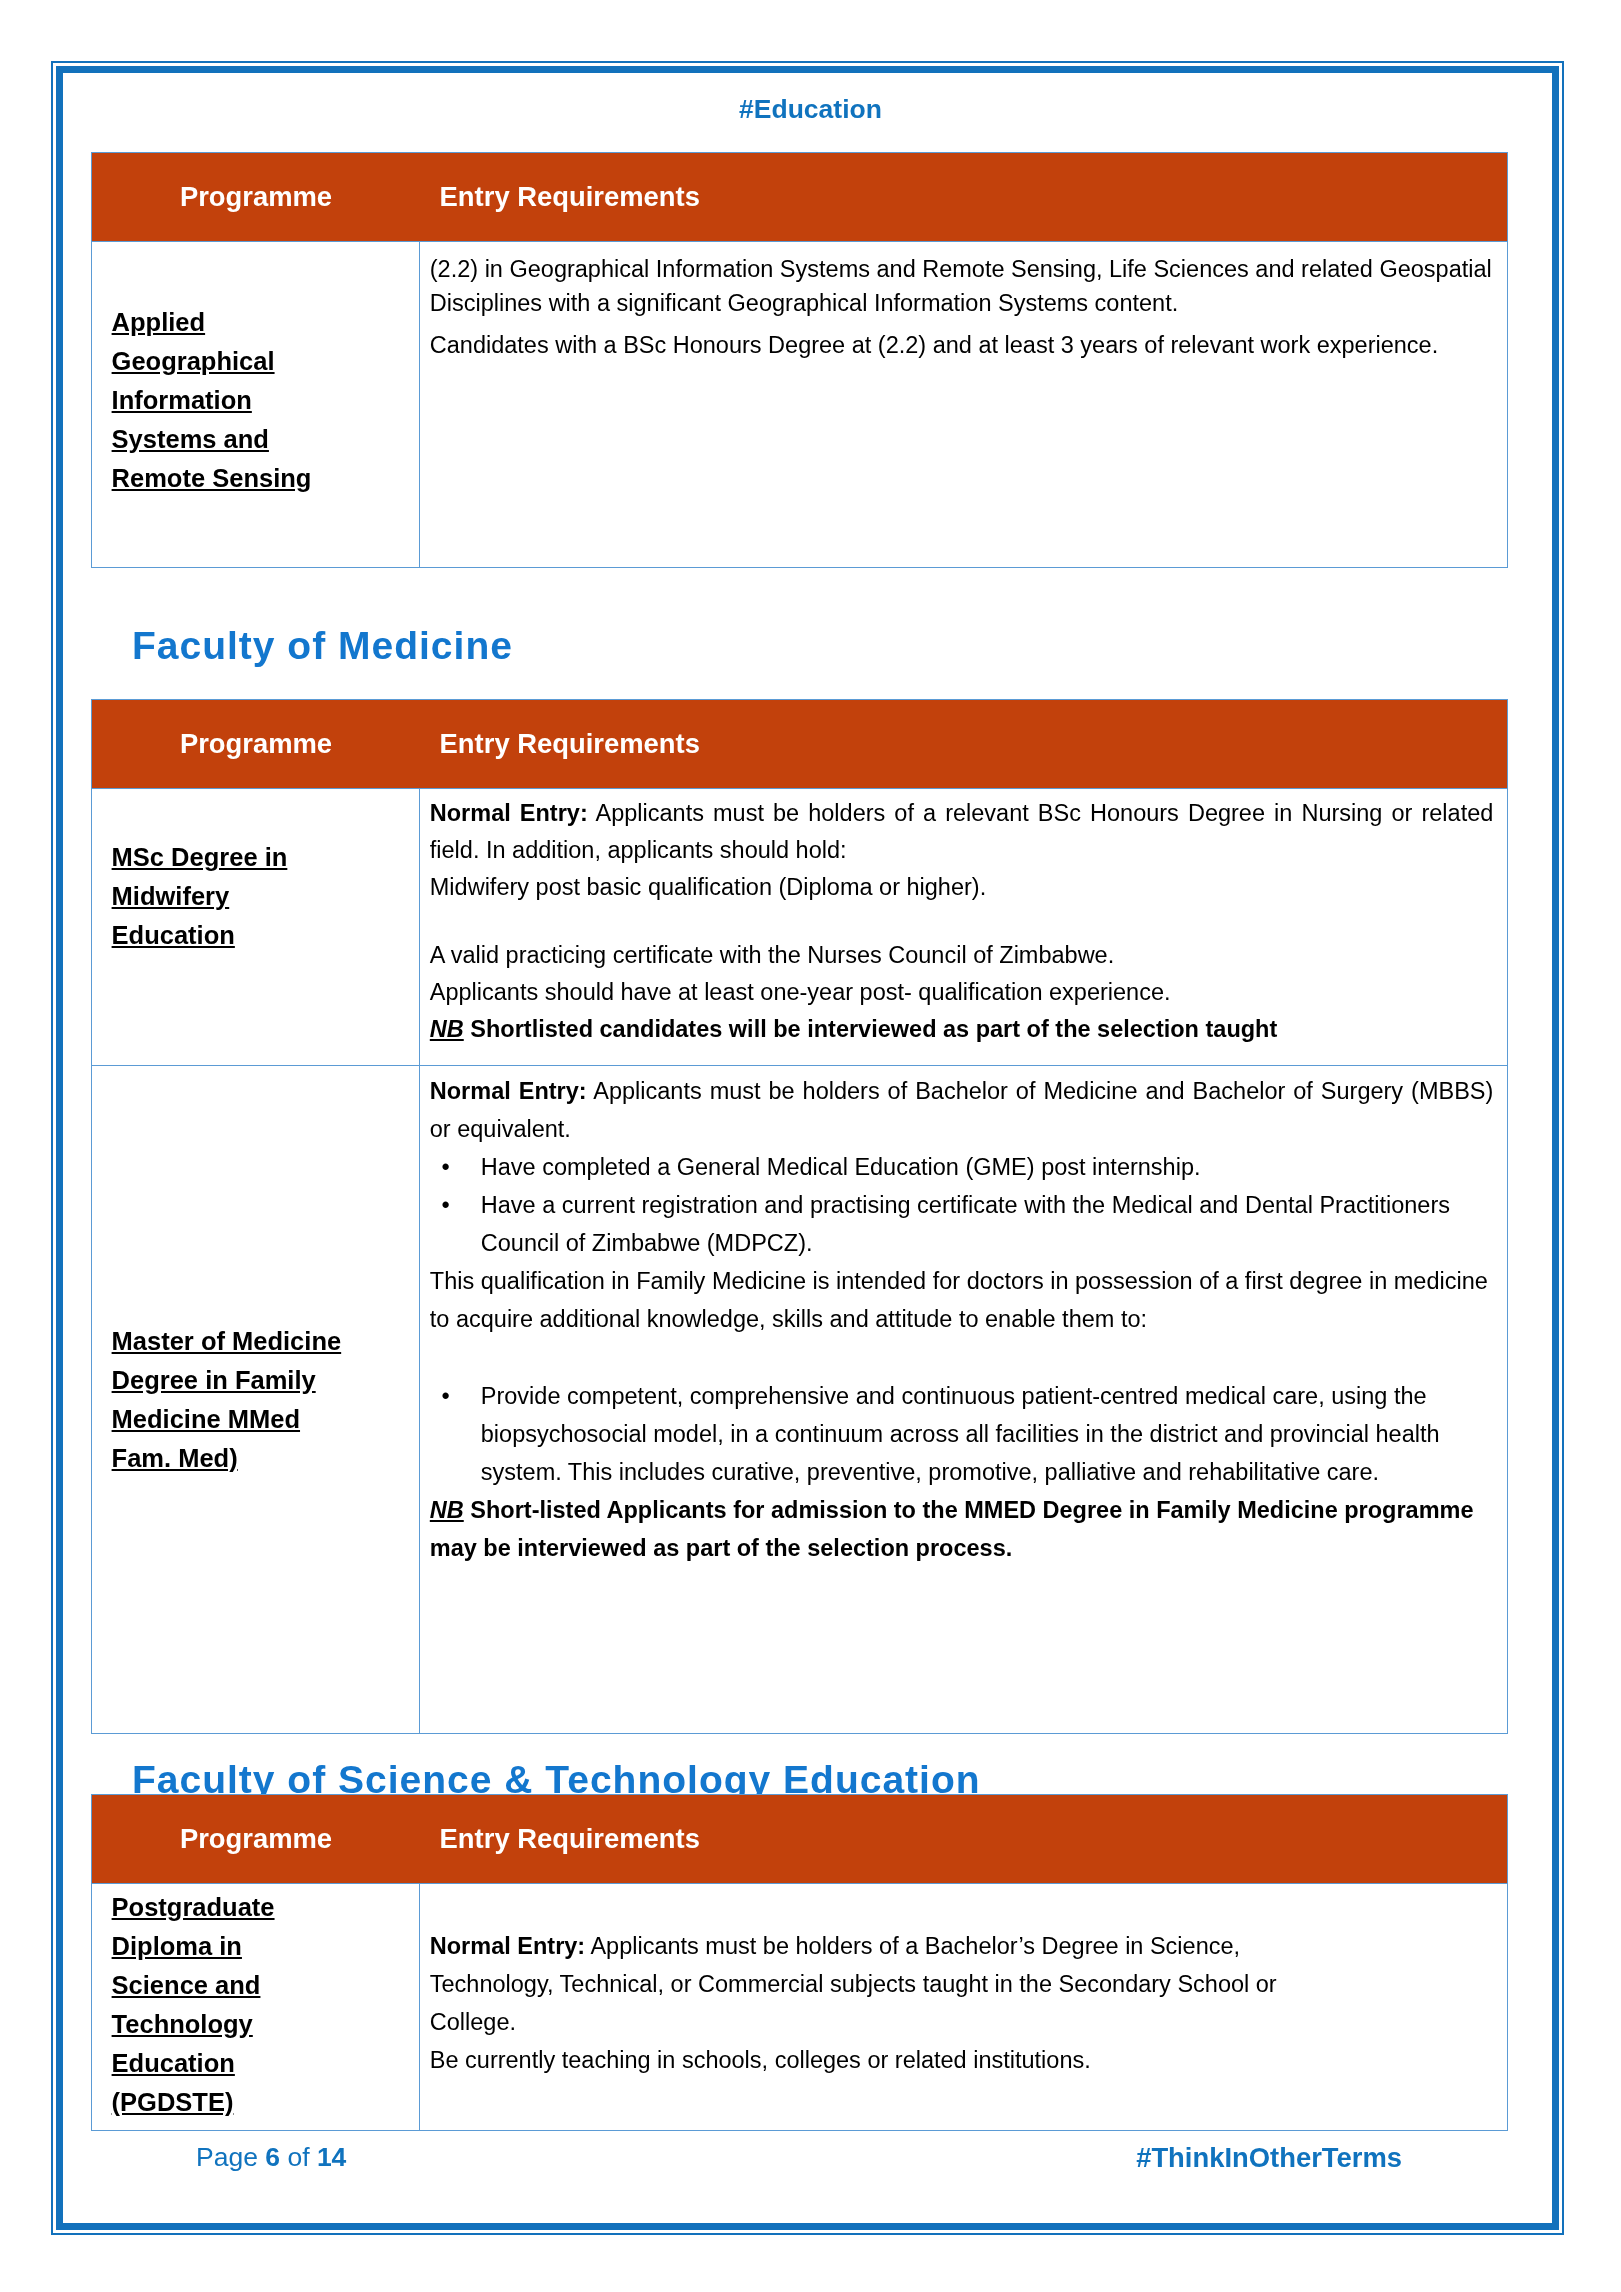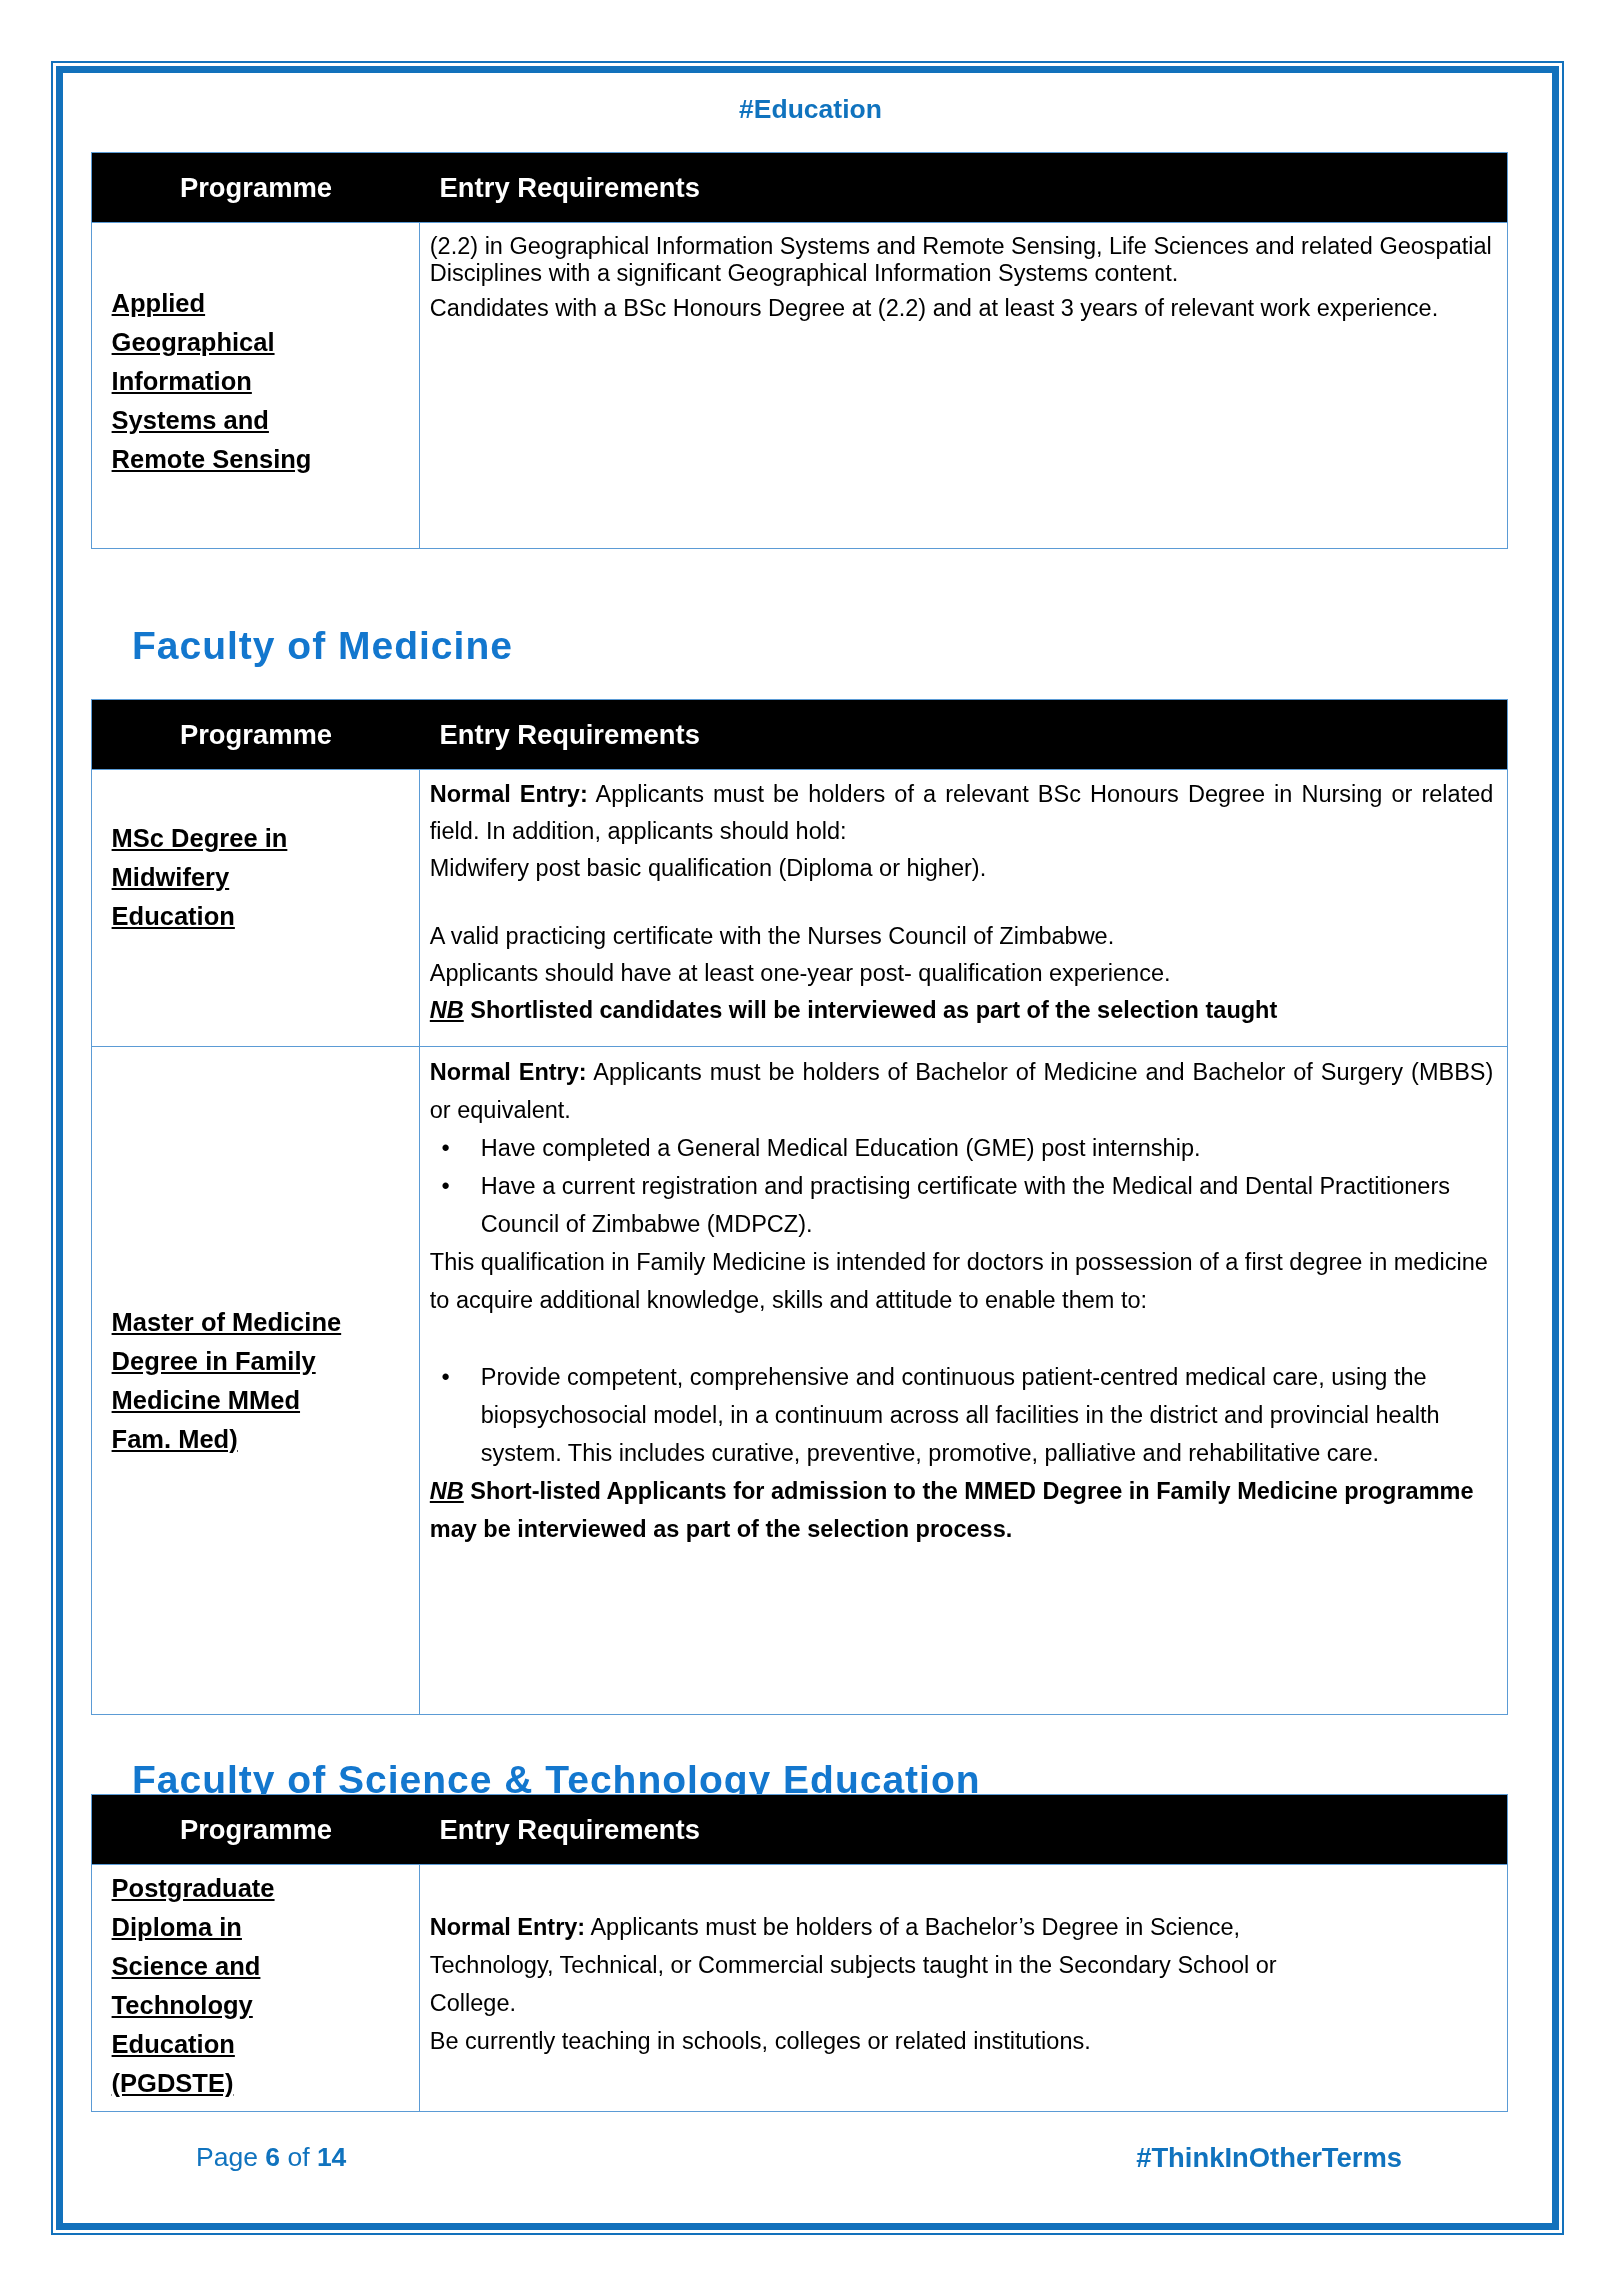--- a/index.html
+++ b/index.html
@@ -31,22 +31,22 @@
     text-align: center; font-weight: bold; font-size: 26.5px; color: #1073BE;
   }
 
   .tbl {
     position: absolute; left: 0; width: 1417px;
     border: 1px solid #5B9BD5; box-sizing: border-box;
     background: #ffffff;
   }
   .tbl-header {
     display: flex; align-items: center;
-    background: #000000; color: #ffffff;
-    font-weight: bold; font-size: 27.4px; height: 69px;
+    background: #c2410c; color: #ffffff;
+    font-weight: bold; font-size: 27.4px; height: 88px;
   }
   .th-prog { width: 328px; text-align: center; flex-shrink: 0; }
   .th-req  { padding-left: 19.6px; }
 
   .row { display: flex; align-items: stretch; border-top: 1px solid #5B9BD5; }
   .cell-prog {
     width: 328px; flex-shrink: 0; box-sizing: border-box;
     border-right: 1px solid #5B9BD5;
     font-weight: bold; font-size: 25.5px; line-height: 39px;
     padding: 7.8px 59px 7.8px 19.6px;
@@ -56,21 +56,21 @@
   .cell-req {
     flex: 1; box-sizing: border-box;
     font-size: 23.5px; line-height: 38px;
     padding: 5.9px 13.7px 5.9px 9.8px;
   }
   .cell-req p { margin: 0; }
 
   #table-gis { top: 152px; }
   #row-gis { min-height: 325px; }
   #row-gis .cell-prog { padding-top: 61px; }
-  #row-gis .cell-req { line-height: 27px; padding-top: 9.8px; }
+  #row-gis .cell-req { line-height: 34px; padding-top: 9.8px; }
   #row-gis .cell-req p + p { margin-top: 7.8px; }
 
   #table-medicine { top: 699px; }
   #row-midwifery { min-height: 276px; }
   #row-midwifery .cell-prog { padding-top: 49px; }
   #row-midwifery .cell-req { line-height: 37px; }
   #row-mmed { min-height: 667px; }
   #row-mmed .cell-prog-wrap { display: flex; align-items: center; }
 
   #table-ste { top: 1794px; }

